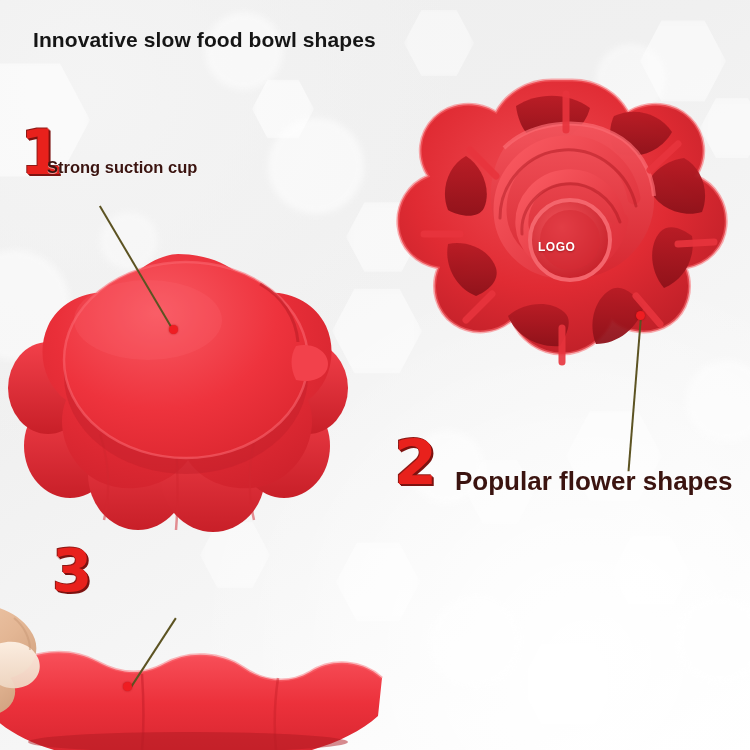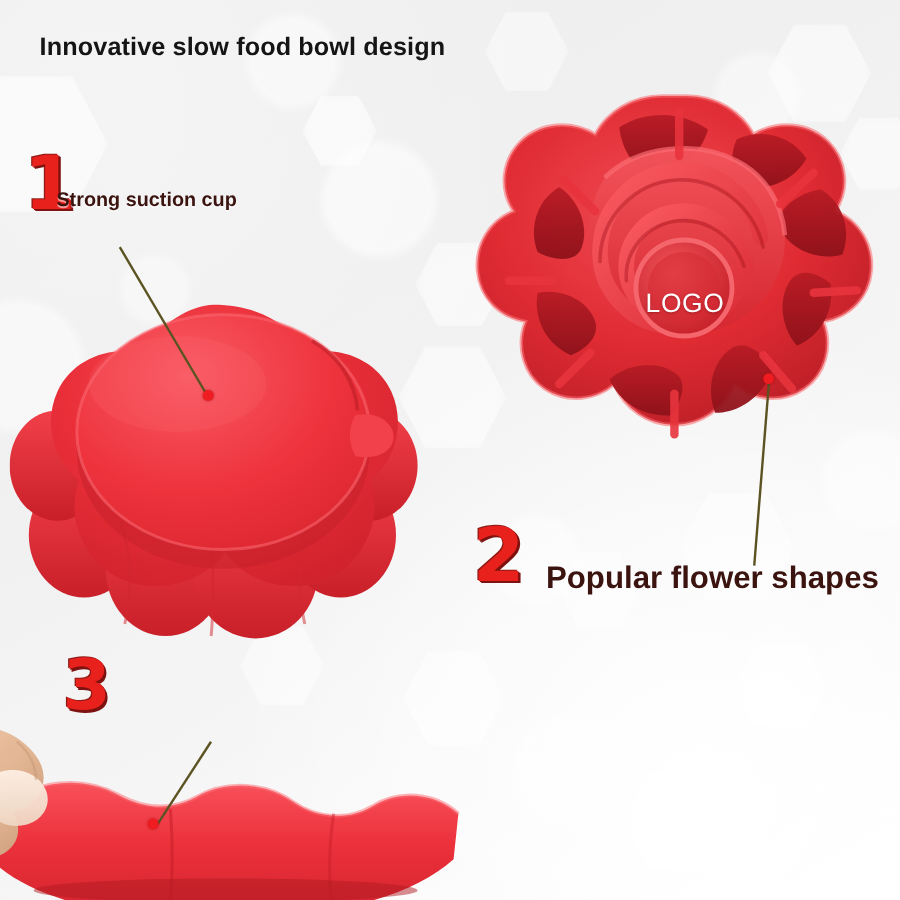--- a/index.html
+++ b/index.html
@@ -38,21 +38,21 @@
     font-family:"DejaVu Sans", sans-serif;
   }
   .cap{
     position:absolute;
     font-size:16.5px;font-weight:bold;
     color:#3b1410;white-space:nowrap;
     text-shadow:0 1px 0 rgba(255,255,255,.55);
   }
   .logo{
     position:absolute;
-    color:#ffffff;font-size:22px;font-weight:normal;
+    color:#ffffff;font-size:12px;font-weight:bold;
     letter-spacing:.5px;
     text-shadow:0 1px 2px rgba(120,10,14,.55);
     z-index:40;
   }
 
   
   .leader{position:absolute;transform-origin:0 50%;
     background:#5c5322;height:1.6px;z-index:35;}
   .dot{position:absolute;width:9px;height:9px;border-radius:50%;
     background:#ef1d22;box-shadow:0 0 2px rgba(150,0,0,.7);z-index:36;}
@@ -277,21 +277,21 @@
              c-18 10 -42 6 -56 -8 c-14 -14 -16 -48 -2 -58z" fill="url(#skinG)"></path>
     <path d="M-40 56 c24 -4 48 6 60 24 c8 14 0 30 -16 34
              c-20 4 -44 -6 -56 -24 z" fill="url(#skinG)"></path>
 
     <path d="M6 44 c16 -6 34 0 40 14 c6 14 -4 28 -20 30
              c-16 2 -30 -8 -32 -22 c-2 -10 4 -18 12 -22z" fill="url(#nailG)" opacity=".95"></path>
 
     <path d="M22 18 c10 8 16 20 16 32" fill="none" stroke="#c79876" stroke-width="2" opacity=".5"></path>
   </svg>
 
-  <div class="title">Innovative slow food bowl design</div>
+  <div class="title">Innovative slow food bowl shapes</div>
 
   <div class="num" style="left:20px;top:122px;font-size:62px;">1</div>
   <div class="cap" style="left:47px;top:158px;">Strong suction cup</div>
   <div class="leader" style="left:100px;top:205px;width:145px;transform:rotate(59.5deg);"></div>
   <div class="dot" style="left:169px;top:325px;"></div>
 
   <div class="num" style="left:394px;top:432px;font-size:62px;">2</div>
   <div class="cap" style="left:455px;top:466px;font-size:26px;">Popular flower shapes</div>
   <div class="leader" style="left:641px;top:318px;width:153px;transform:rotate(94.6deg);"></div>
   <div class="dot" style="left:636px;top:311px;"></div>

